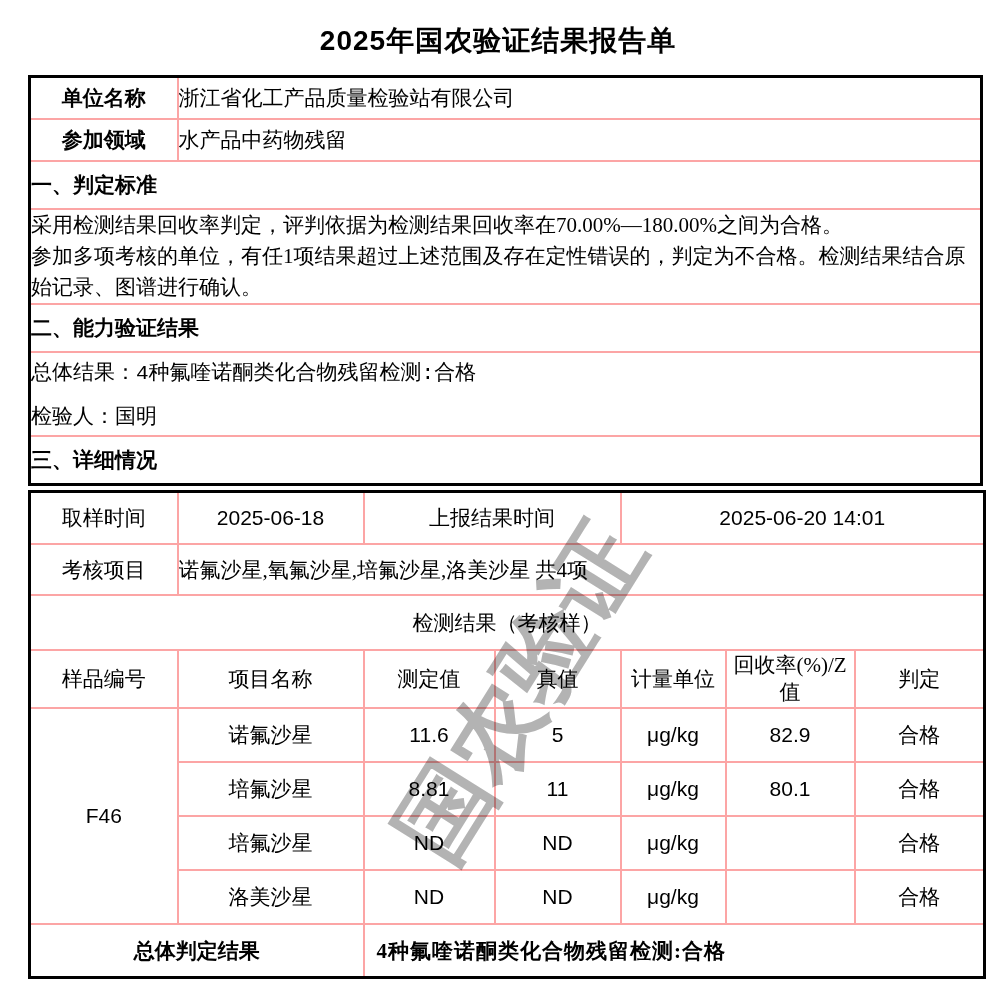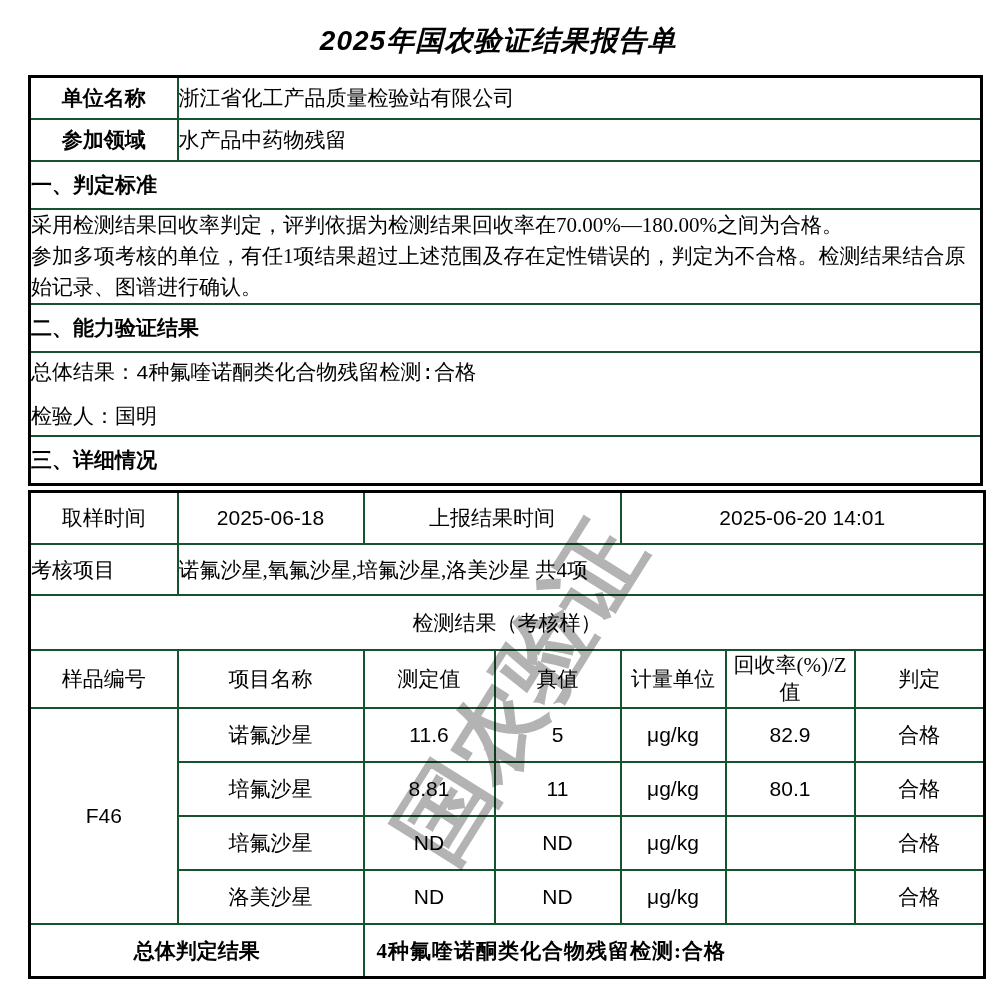--- a/index.html
+++ b/index.html
@@ -18,32 +18,31 @@
   .page { position: absolute; inset: 0; }
 
   .title {
     margin: 0;
     padding-top: 22px;
     text-align: center;
     font-size: 28px;
     font-weight: bold;
     font-family: "Liberation Sans", "DejaVu Sans", sans-serif;
     letter-spacing: 1px;
-    font-style: italic;
   }
 
   table.tbl {
     border-collapse: collapse;
     table-layout: fixed;
     margin-left: 28px;
     width: 955px;
     border: 3px solid #000;
   }
   table.tbl td {
-    border: 2px solid #14532d;
+    border: 2px solid #fca5a5;
     vertical-align: middle;
     font-size: 21px;
     overflow: hidden;
     padding: 0;
   }
   .tbl-a { margin-top: 15px; }
   .tbl-b { margin-top: 4px; border-bottom: 4px solid #000; }
 
   
   .c-label { width: 148px; }
@@ -71,21 +70,21 @@
   .cb1 { width: 148px; }
   .cb2 { width: 186px; }
   .cb3 { width: 131px; }
   .cb4 { width: 126px; }
   .cb5 { width: 105px; }
   .cb6 { width: 129px; }
   .cb7 { width: 130px; }
 
   .r-time td { height: 50px; text-align: center; }
   .r-items td { height: 49px; }
-  .r-items .lbl2 { }
+  .r-items .lbl2 { text-align: center; }
   .r-caption td { height: 53px; text-align: center; }
   .r-head td { height: 56px; text-align: center; line-height: 27px; padding: 0 2px; }
   .r-data td { height: 52px; text-align: center; }
   .r-footer td { height: 51px; }
 
   .num { font-family: "Liberation Sans", "DejaVu Sans", sans-serif; }
 
   .foot-lbl {
     font-weight: bold;
     text-align: center;

